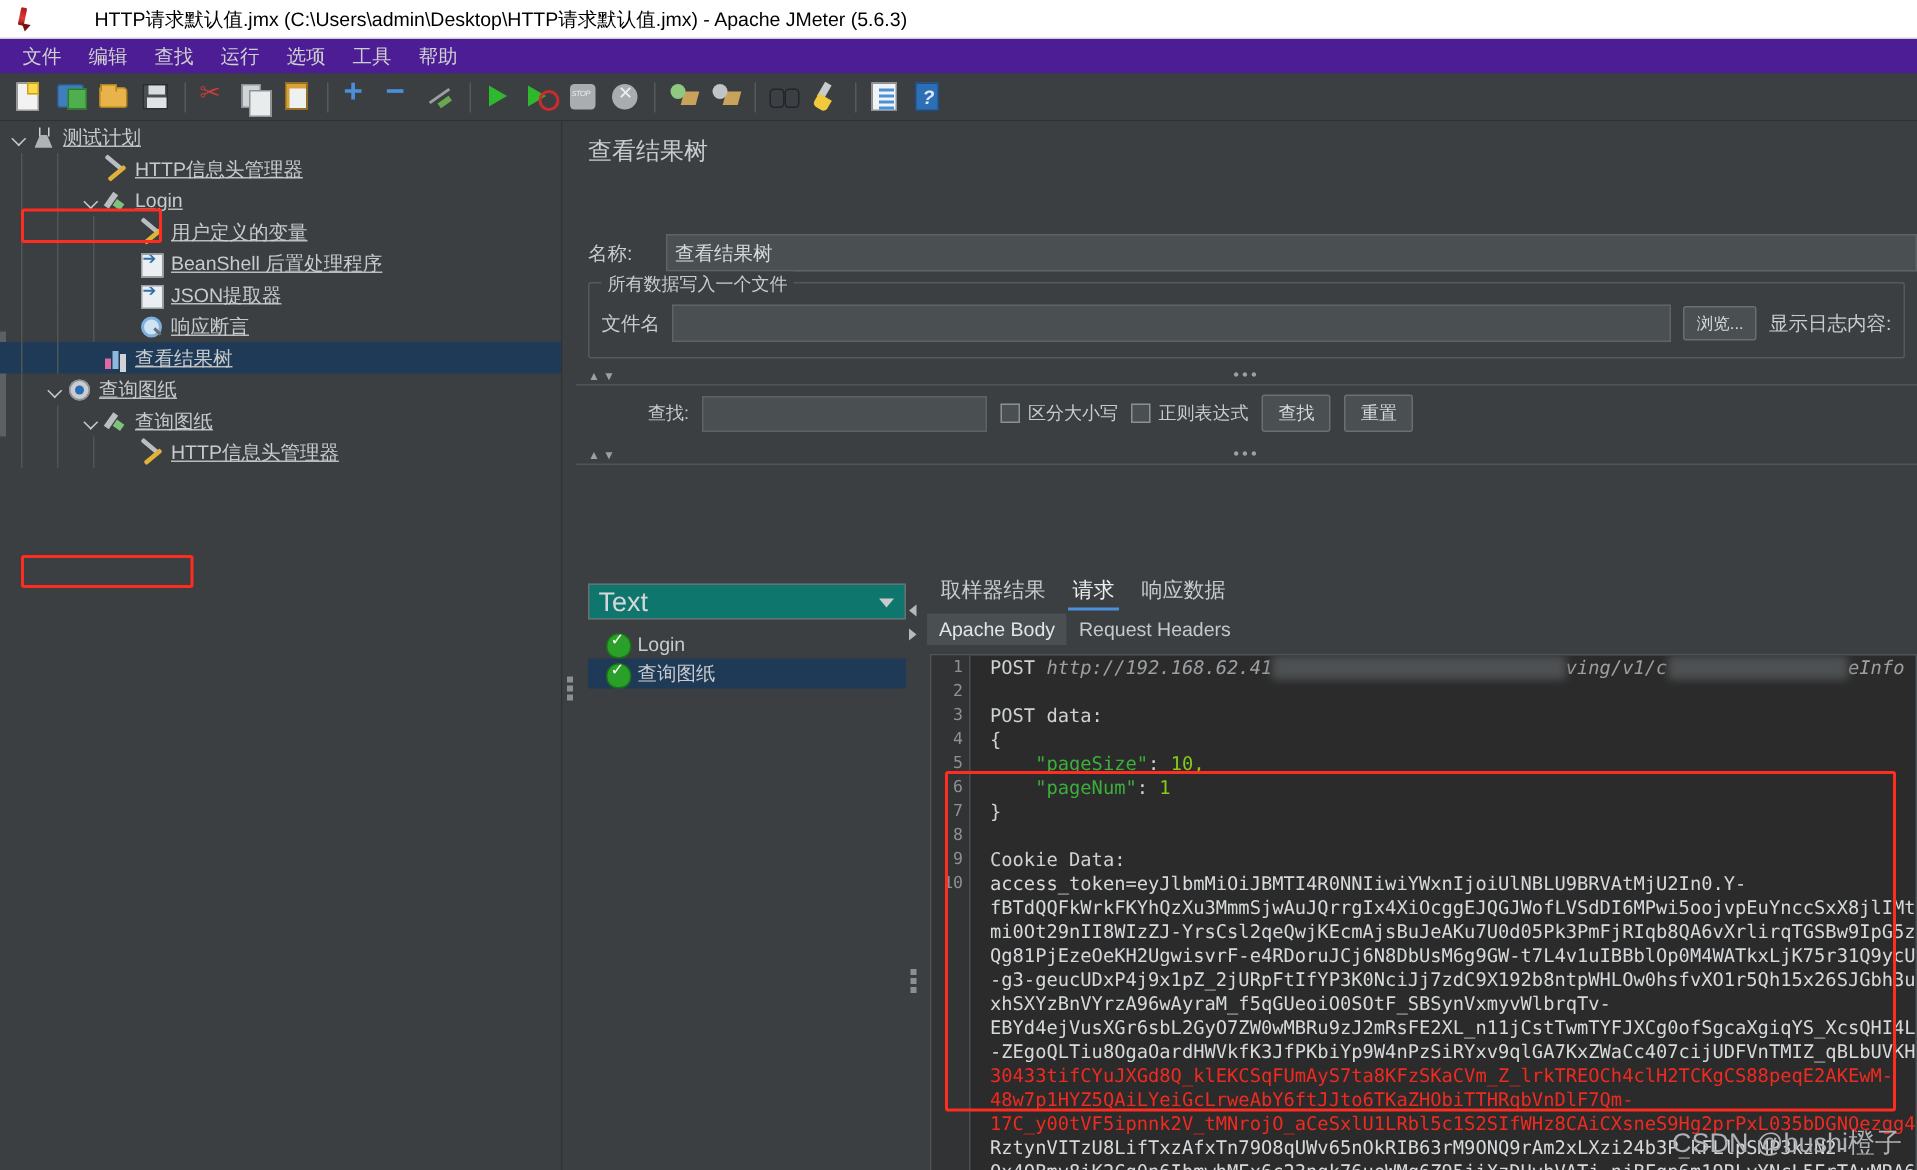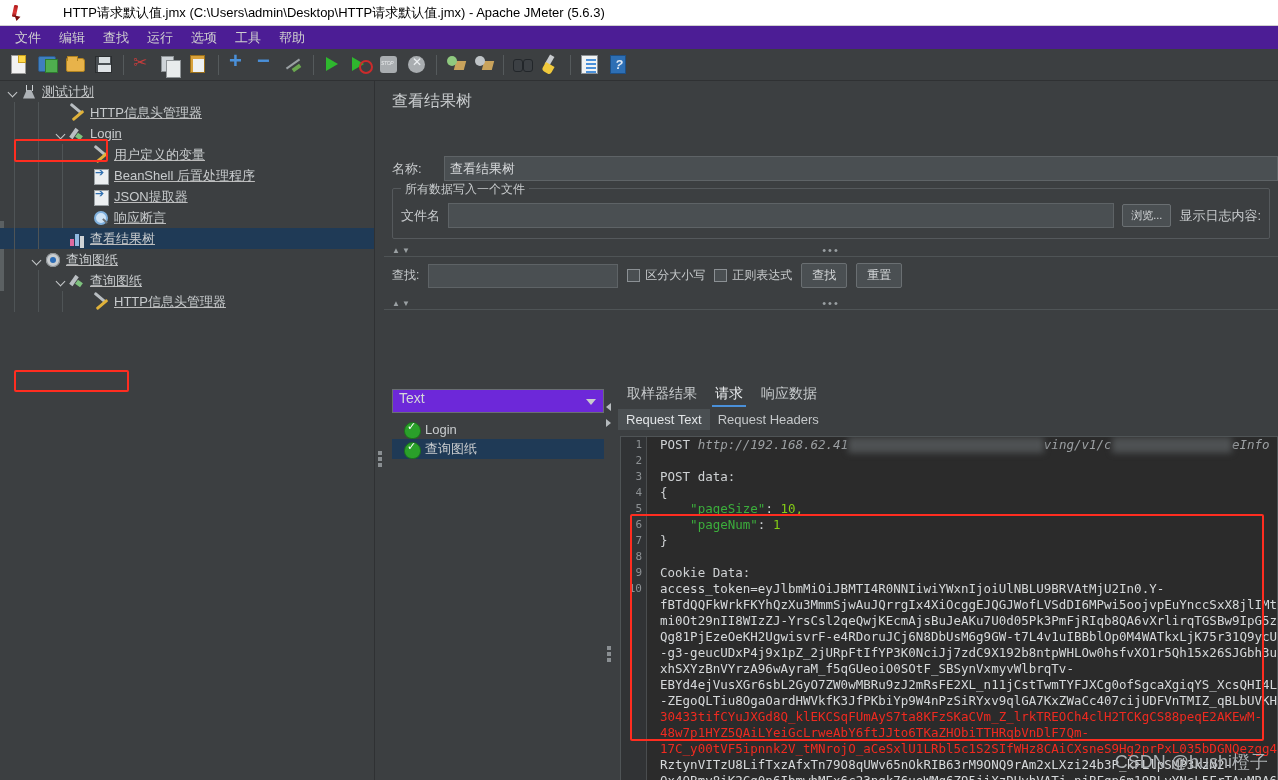--- a/index.html
+++ b/index.html
@@ -155,32 +155,32 @@
     background:#4a4f52; border:1px solid #6a6f72; color:#d6d9db; font-size:12px;
     padding:3px 10px; border-radius:2px; cursor:default; white-space:nowrap;
   }
   .btn-sm { font-size:11px; padding:3px 8px;}
 
   .divider-row { height:13px; display:flex; align-items:center; justify-content:center; position:relative; margin-top:4px;}
   .divider-row .arrows { position:absolute; left:8px; top:3px; font-size:8px; color:#9aa0a3; letter-spacing:2px;}
   .divider-row .dots { font-size:11px; color:#9aa0a3; letter-spacing:2px; line-height:8px;}
   .hline { height:1px; background:#4f5456; }
 
-  .search-row { display:flex; align-items:center; gap:9px; padding:6px 8px 8px 8px;}
+  .search-row { display:flex; align-items:center; gap:9px; padding:6px 8px 8px 8px;margin-left:40px;}
   .search-row .lbl { font-size:12px; color:#c8cbcd;}
   .search-input { width:190px; height:24px; background:#4a4f52; border:1px solid #5e6366;}
   .cbx { width:13px; height:13px; border:1px solid #8b9094; background:#4a4f52; display:inline-block;}
   .cbx-wrap { display:flex; align-items:center; gap:5px; font-size:12px; color:#c8cbcd;}
 
   
   .results { display:flex; position:absolute; left:0; right:0; top:300px; bottom:0;}
   .res-left { width:220px; position:relative; padding:8px 0 0 8px;}
   .combo {
-    height:24px; background:#6d28d9; border:1px solid #6a6f72; color:#d4d7d9;
-    font-size:14px; display:flex; align-items:flex-start; padding:0 6px; position:relative;
+    height:24px; background:#0f766e; border:1px solid #6a6f72; color:#d4d7d9;
+    font-size:18px; display:flex; align-items:center; padding:0 6px; position:relative;
   }
   .combo .caret { position:absolute; right:7px; top:9px; width:0;height:0;
     border-left:5px solid transparent;border-right:5px solid transparent;border-top:6px solid #c8cbcd;}
   .res-list { margin-top:6px; }
   .res-item { height:20px; display:flex; align-items:center; padding-left:12px; font-size:13px; color:#c8cbcd;}
   .res-item.sel { background:#1f3a56; }
   .shield { width:15px; height:15px; margin-right:6px; position:relative; flex:0 0 15px;}
   .shield:before{content:'';position:absolute;left:0;top:0;width:15px;height:15px;background:#2aa02a;border-radius:50% 50% 45% 45%;border:1px solid #1b6f1b;}
   .shield:after{content:'✓';position:absolute;left:3px;top:-2px;font-size:11px;color:#ffffff;font-weight:bold;}
 
@@ -490,21 +490,21 @@
             </span>
         </div>
 
         <div class="res-right">
           <div class="tabs" id="tabs">
               <div class="tab">取样器结果</div>
               <div class="tab active">请求</div>
               <div class="tab">响应数据</div>
             </div>
           <div class="subtabs" id="subtabs">
-              <div class="subtab active">Request Text</div>
+              <div class="subtab active">Apache Body</div>
               <div class="subtab">Request Headers</div>
             </div>
 
           <div class="editor">
             <div class="gutter" id="gutter">
                 <div>1</div>
                 <div>2</div>
                 <div>3</div>
                 <div>4</div>
                 <div>5</div>

